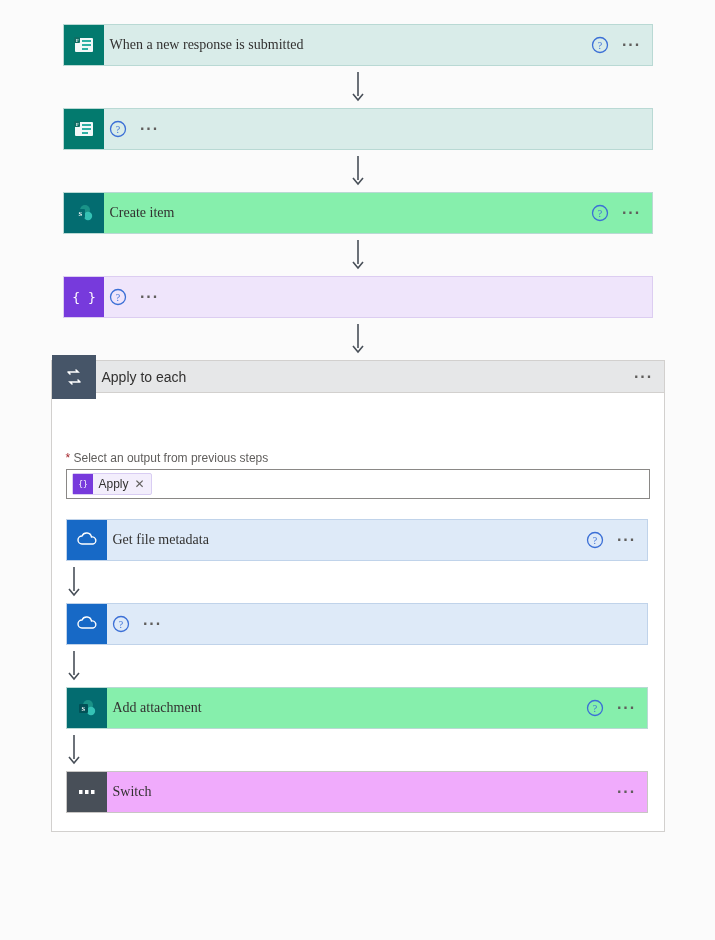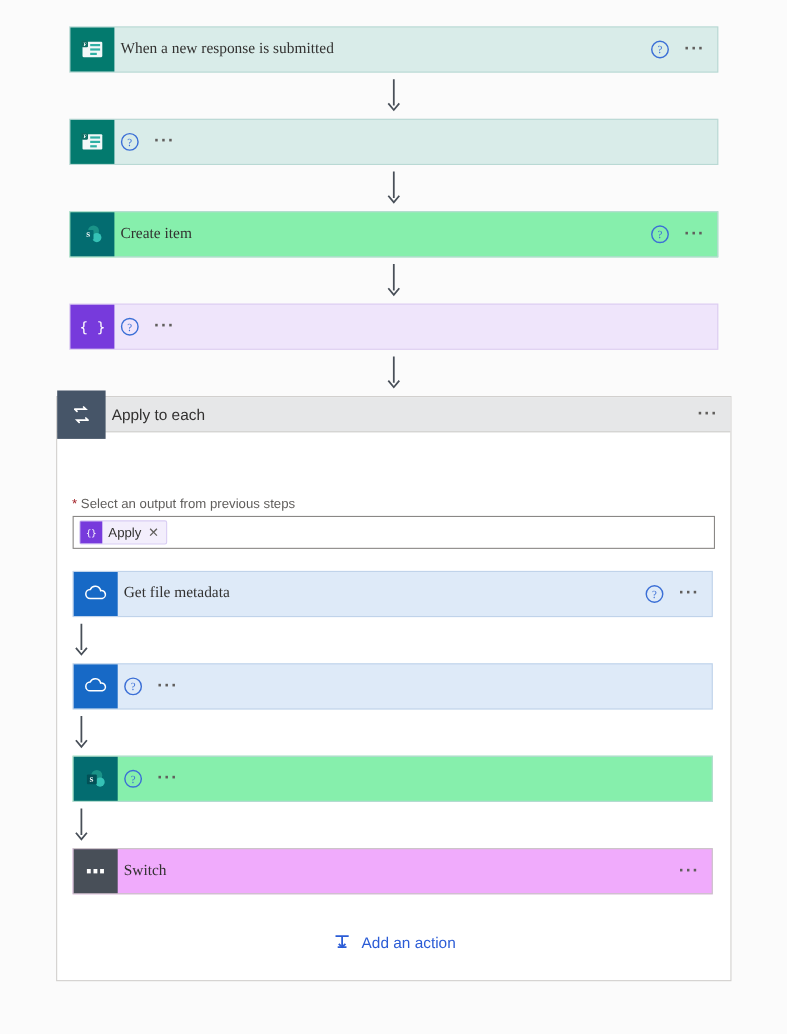--- a/index.html
+++ b/index.html
@@ -326,20 +326,21 @@
 
         <div class="step-card sharepoint">
           <div class="step-icon">
             <svg width="22" height="22" viewBox="0 0 22 22">
                 <circle cx="12" cy="8" r="5" fill="#1a9388"></circle>
                 <circle cx="15" cy="14" r="4.2" fill="#35c2b5"></circle>
                 <rect x="3" y="7" width="9" height="9" rx="1" fill="#025157"></rect>
                 <text x="7.2" y="13.8" font-size="6.5" fill="#fff" text-anchor="middle" font-family="Segoe UI" font-weight="600">S</text>
               </svg>
           </div>
+          <div class="step-title">Add attachment</div>
           <div class="step-actions">
             <button class="help-btn">
                 <svg width="18" height="18" viewBox="0 0 18 18">
                   <circle cx="9" cy="9" r="7.5" fill="none" stroke-width="1.3"></circle>
                   <text x="9" y="12.5" font-size="10" text-anchor="middle" font-family="Segoe UI">?</text>
                 </svg>
               </button>
             <button class="more-btn">
                 <span class="more-dots">···</span>
               </button>
@@ -362,23 +363,16 @@
           </div>
           <div class="step-title">Switch</div>
           <div class="step-actions">
             <button class="more-btn">
                 <span class="more-dots">···</span>
               </button>
           </div>
         </div>
       </div>
 
-      <div class="add-action">
-        <svg width="20" height="20" viewBox="0 0 20 20">
-            <path d="M4 4 h12 M10 4 v10 M6 14 h8" stroke-width="1.6"></path>
-            <path d="M7 11 L10 14 L13 11" stroke-width="1.6"></path>
-          </svg>
-        <span>Add an action</span>
-      </div>
     </div>
   </div>
 
 </div>
 
 </body></html>

